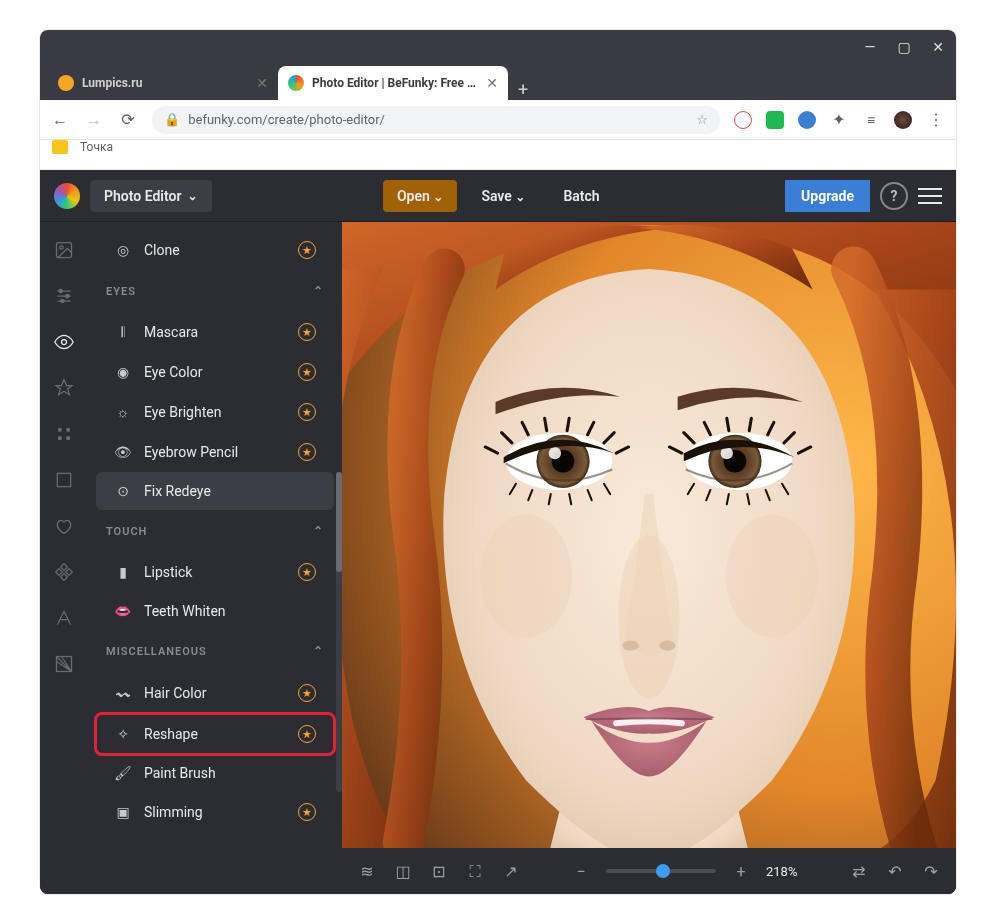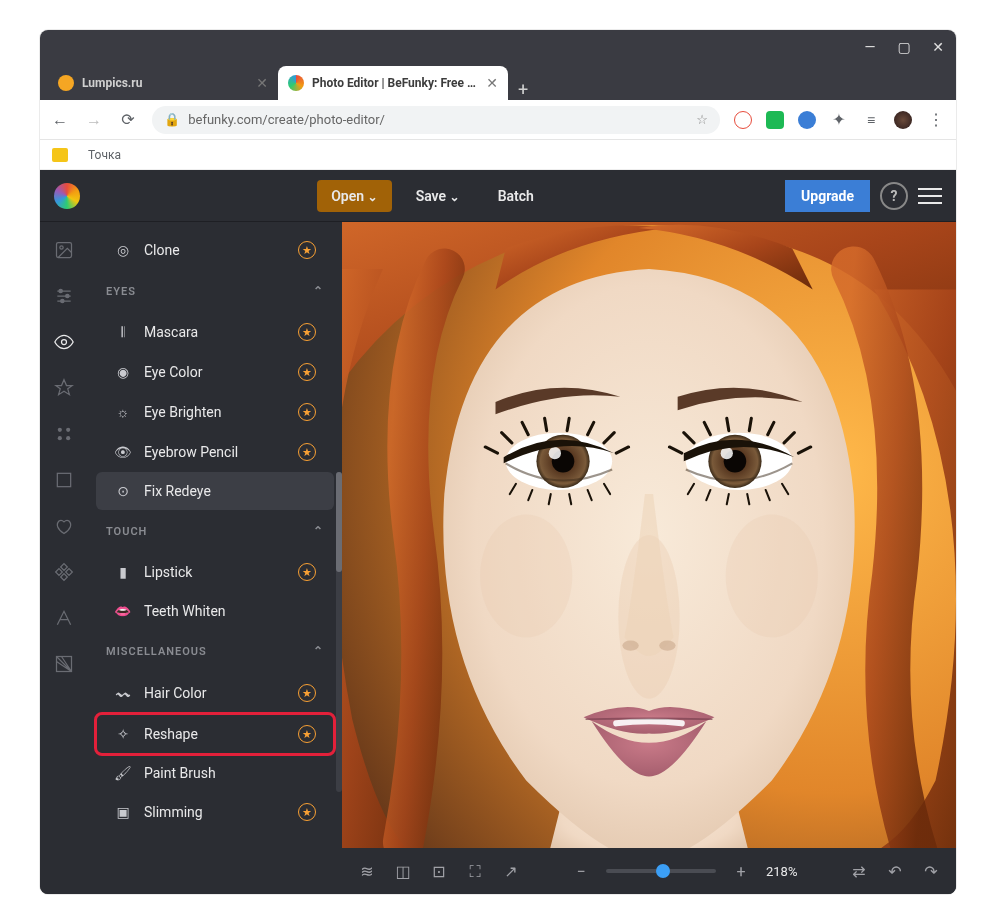--- a/index.html
+++ b/index.html
@@ -13,21 +13,21 @@
 .tab.active { background:#fff; color:#3c3c3c; border-radius:8px 8px 0 0; width:230px; }
 .tab .favicon { width:16px; height:16px; border-radius:8px; flex-shrink:0; }
 .tab .tlabel { flex:1; overflow:hidden; text-overflow:ellipsis; white-space:nowrap;font-weight:bold; }
 .tab .close { font-size:14px; color:#777; cursor:pointer; }
 .newtab { color:#d0d0d0; padding:0 10px; font-size:18px; cursor:pointer; }
 .addrbar { height:40px; background:#fff; display:flex; align-items:center; padding:0 10px; gap:14px; border-bottom:1px solid #e5e5e5; }
 .nav-btn { width:20px; height:20px; display:flex; align-items:center; justify-content:center; color:#5f6368; cursor:pointer; font-size:16px; }
 .nav-btn.disabled { color:#bdbdbd; }
 .urlbox { flex:1; display:flex; align-items:center; gap:8px; background:#f1f3f4; border-radius:14px; height:28px; padding:0 12px; color:#666; font-size:13px; }
 .ext-icon { width:18px; height:18px; border-radius:4px; cursor:pointer; }
-.bookbar { height:30px; background:#fff; display:flex; align-items:center; padding:0 12px; gap:20px; font-size:12px; color:#5f6368; border-bottom:1px solid #eee; }
+.bookbar { height:30px; background:#fff; display:flex; padding:0 12px; gap:12px; font-size:12px; color:#5f6368; border-bottom:1px solid #eee; }
 .app { flex:1; display:flex; flex-direction:column; background:#2b2d33; overflow:hidden; }
 .app-header { height:52px; background:#2b2d33; display:flex; align-items:center; padding:0 14px; gap:10px; border-bottom:1px solid #1e1f24; }
 .logo { width:26px; height:26px; border-radius:13px; background:conic-gradient(#e74c3c,#f39c12,#f1c40f,#2ecc71,#3498db,#9b59b6,#e74c3c); }
 .hd-drop { background:#3c3e45; color:#e9e9ea; font-size:14px; font-weight:600; padding:8px 14px; border-radius:4px; cursor:pointer; display:flex; align-items:center; gap:6px; }
 .hd-btn { color:#e9e9ea; font-size:14px; font-weight:600; padding:8px 14px; border-radius:4px; cursor:pointer; }
 .hd-spacer { flex:1; }
 .upgrade { background:#3b7ed6; color:#fff; font-weight:700; font-size:14px; padding:8px 16px; border-radius:0; cursor:pointer; }
 .help { width:28px; height:28px; border:2px solid #888; border-radius:50%; color:#bbb; display:flex; align-items:center; justify-content:center; font-size:14px; font-weight:700; cursor:pointer; }
 .hamburger { width:24px; display:flex; flex-direction:column; gap:5px; cursor:pointer; }
 .hamburger span { height:2px; background:#e9e9ea; }
@@ -102,20 +102,24 @@
   </div>
 
   <div class="bookbar">
     <span style="width:16px;height:14px;background:#f5c518;border-radius:2px;display:inline-block"></span>
     <span>Точка</span>
   </div>
 
   <div class="app">
     <div class="app-header">
       <div class="logo"></div>
+      <div class="hd-drop">
+        <span>Photo Editor</span>
+        <span class="chevron">⌄</span>
+      </div>
       <div class="hd-spacer"></div>
       <div class="hd-btn" style="background:#a16207">
         <span>Open</span> <span class="chevron">⌄</span>
       </div>
       <div class="hd-btn">
         <span>Save</span> <span class="chevron">⌄</span>
       </div>
       <div class="hd-btn">Batch</div>
       <div class="hd-spacer"></div>
       <div class="upgrade">Upgrade</div>

